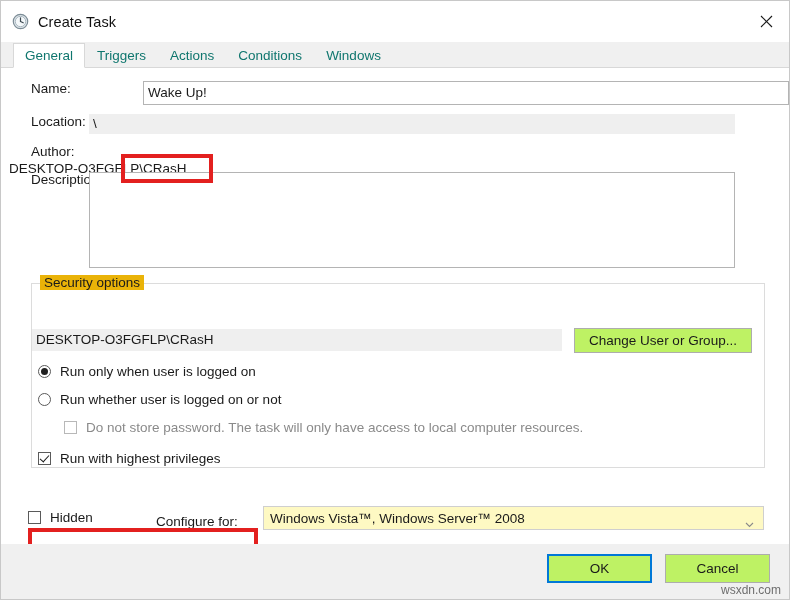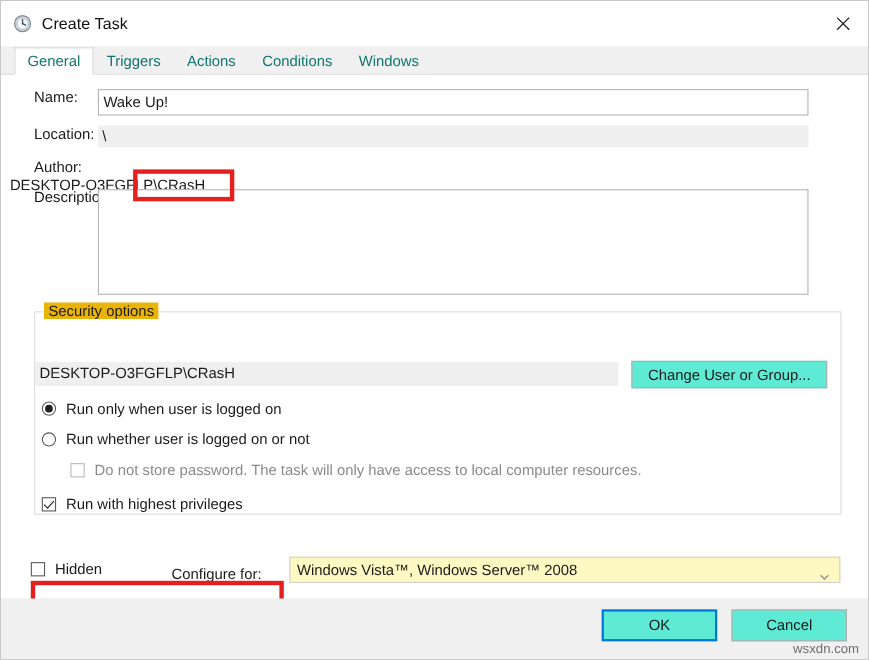--- a/index.html
+++ b/index.html
@@ -234,21 +234,21 @@
     margin-left: 9px;
     font-size: 13.5px;
     color: #1a1a1a;
   }
   .opt-label.disabled {
     color: #8a8a8a;
   }
 
   
   .btn {
-    background: #5eead4;
+    background: #bef264;
     border: 1px solid #adadad;
     font-size: 13.5px;
     color: #1a1a1a;
     font-family: "Liberation Sans", sans-serif;
     text-align: center;
     box-sizing: border-box;
     cursor: default;
     white-space: nowrap;
   }
   .btn.focused {
@@ -317,21 +317,21 @@
   <div class="tabstrip">
     <div class="tab active">General</div>
     <div class="tab">Triggers</div>
     <div class="tab">Actions</div>
     <div class="tab">Conditions</div>
     <div class="tab">Windows</div>
   </div>
 
   <div class="panel">
 
-    <div class="field-row" style="top:13px;">
+    <div class="field-row" style="top:13px;justify-content:space-between;">
       <div class="field-label">Name:</div>
       <div class="textbox" style="width:646px; margin-left:3px;">Wake Up!</div>
     </div>
     <div class="redbox" style="left:120px; top:86px; width:92px; height:29px;"></div>
 
     <div class="field-row" style="top:46px;">
       <div class="field-label">Location:</div>
       <div class="readonly-box" style="width:646px; margin-left:3px;">\</div>
     </div>
 

